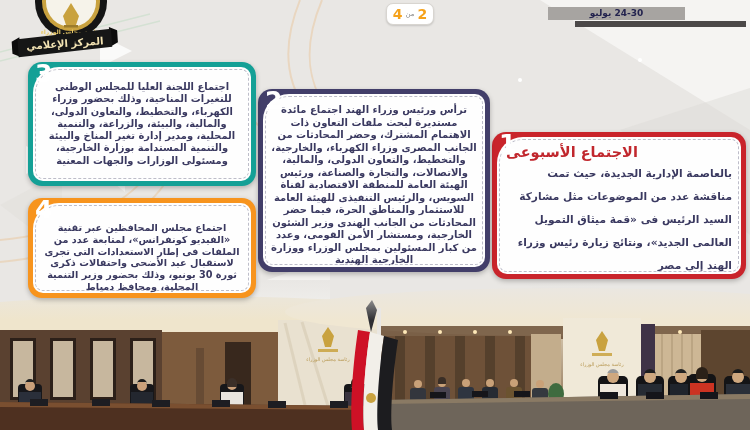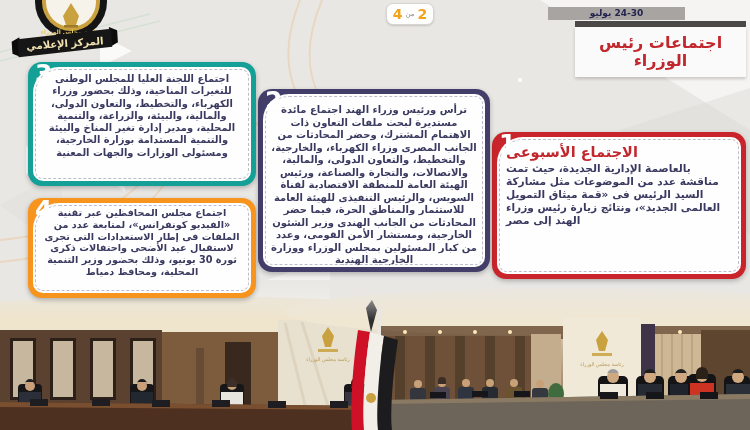--- a/index.html
+++ b/index.html
@@ -22,29 +22,29 @@
             text-align:center;color:#c1272d;font-weight:bold;font-size:16px;line-height:1.15;z-index:3;direction:rtl;padding:2px 8px}
   .card{position:absolute;border-radius:14px;box-shadow:0 2px 5px rgba(0,0,0,.25);direction:rtl;z-index:2}
   .card .num{position:absolute;top:-2px;left:7px;color:#fff;font-weight:bold;font-size:25px;line-height:1.1;z-index:2;direction:ltr}
   .card .inner{position:absolute;inset:5px;background:#fefefe;border-radius:10px;border-top-left-radius:26px;
                overflow:hidden;padding:7px 9px;color:#3a3960}
   .card .inner::after{content:"";position:absolute;inset:2px;border:1px dashed #bdbdc9;border-radius:8px;
                border-top-left-radius:24px;pointer-events:none}
   .card .title{color:#c1272d;font-weight:bold;font-size:14.5px;text-align:left;margin-bottom:2px}
   .card .body{font-weight:bold}
   .c1{left:492px;top:132px;width:254px;height:147px;background:#c9242b}
-  .c1 .body{font-size:10.6px;line-height:13px;text-align:left}
+  .c1 .body{font-size:10.6px;line-height:23px;text-align:right}
   .c2{left:258px;top:89px;width:232px;height:183px;background:#423e69}
   .c2 .inner{padding:10px 7px}
   .c2 .body{font-size:10px;line-height:12.5px;text-align:center}
   .c3{left:28px;top:62px;width:228px;height:124px;background:#14a096}
-  .c3 .inner{padding:6px 8px}
+  .c3 .inner{padding:14px 8px}
   .c3 .body{font-size:9.9px;line-height:12.3px;text-align:center}
   .c4{left:28px;top:198px;width:228px;height:100px;background:#f7941e}
-  .c4 .inner{padding:4px 8px}
+  .c4 .inner{padding:19px 8px}
   .c4 .body{font-size:9.7px;line-height:11.8px;text-align:center}
 </style>
 </head>
 <body>
 
 <div class="stage">
 
   <svg class="bg-svg" width="750" height="430" viewBox="0 0 750 430">
     <polygon points="540,0 750,0 750,130" fill="#f5f4f2"></polygon>
     <polygon points="620,130 750,88 750,235" fill="#dedcd8" opacity="0.5"></polygon>
@@ -255,21 +255,20 @@
 
   <div class="pill">
     <span class="num">2</span>
     <span class="sep">من</span>
     <span class="num">4</span>
   </div>
 
   <div class="datebar">24-30 يوليو</div>
 
   <div class="titlestrip"></div>
-  <div class="titlebox">اجتماعات رئيس الوزراء</div>
 
   <div class="card c1">
     <span class="num">1</span>
     <div class="inner">
       <div class="title">الاجتماع الأسبوعى</div>
       <div class="body">بالعاصمة الإدارية الجديدة، حيث تمت مناقشة عدد من الموضوعات مثل مشاركة السيد الرئيس فى «قمة ميثاق التمويل العالمى الجديد»، ونتائج زيارة رئيس وزراء الهند إلى مصر</div>
     </div>
   </div>
 
   <div class="card c2">

